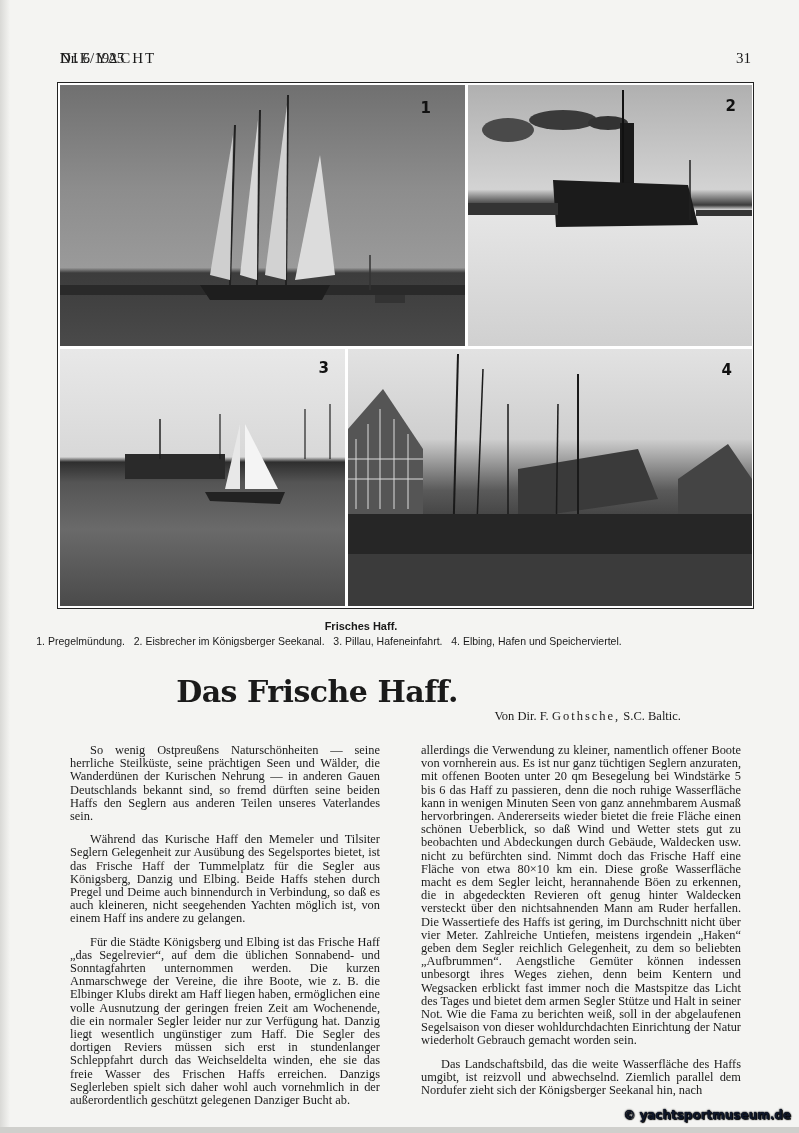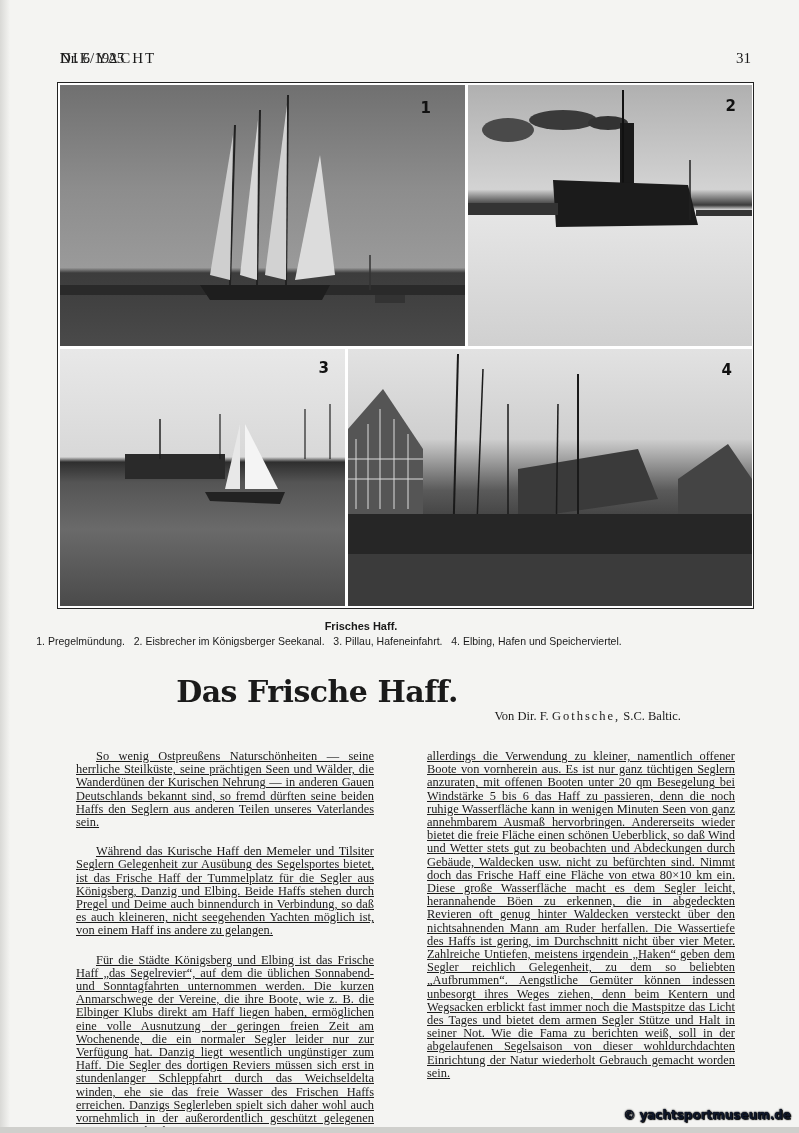--- a/index.html
+++ b/index.html
@@ -29,21 +29,21 @@
                font-family:"Liberation Sans","DejaVu Sans",sans-serif; font-weight:bold; font-size:11px; }
   .cap-text { position:absolute; top:635px; left:0; width:658px; text-align:center;
               font-family:"Liberation Sans","DejaVu Sans",sans-serif; font-size:10.5px; }
 
   .title { position:absolute; top:674px; left:0; width:634px; text-align:center;
            font-family:"DejaVu Serif",serif; font-size:30px; font-weight:bold; letter-spacing:-0.5px; }
   .byline { position:absolute; top:709px; left:12px; width:669px; text-align:right; font-size:12.5px; }
   .byline .spaced { letter-spacing:2px; }
 
   .col { position:absolute; top:734px; font-size:12.4px; line-height:13.2px; text-align:justify; }
-  .col p { margin:16px; text-indent:20px;text-decoration:underline; }
+  .col p { margin:10px; text-indent:20px; }
   .col p.noind { text-indent:0; }
   .col1 { left:60px; width:330px; }
   .col2 { left:411px; width:340px; }
 
   .wm { position:absolute; right:8px; top:1108px; font-family:"DejaVu Sans",sans-serif; font-weight:bold;
         font-size:12px; color:#0f172a; text-shadow:0 0 2px #000,0 0 1px #000,1px 1px 1px #000; }
   .bottom-edge { position:absolute; left:0; right:0; bottom:0; height:6px; background:#cfcfcc; }
 </style>
 </head>
 <body>
@@ -137,16 +137,17 @@
 </div>
 
 <div class="col col1">
   <p>So wenig Ostpreußens Naturschönheiten — seine herrliche Steilküste, seine prächtigen Seen und Wälder, die Wanderdünen der Kurischen Nehrung — in anderen Gauen Deutschlands bekannt sind, so fremd dürften seine beiden Haffs den Seglern aus anderen Teilen unseres Vaterlandes sein.</p>
   <p>Während das Kurische Haff den Memeler und Tilsiter Seglern Gelegenheit zur Ausübung des Segelsportes bietet, ist das Frische Haff der Tummelplatz für die Segler aus Königsberg, Danzig und Elbing. Beide Haffs stehen durch Pregel und Deime auch binnendurch in Verbindung, so daß es auch kleineren, nicht seegehenden Yachten möglich ist, von einem Haff ins andere zu gelangen.</p>
   <p>Für die Städte Königsberg und Elbing ist das Frische Haff „das Segelrevier“, auf dem die üblichen Sonnabend- und Sonntagfahrten unternommen werden. Die kurzen Anmarschwege der Vereine, die ihre Boote, wie z. B. die Elbinger Klubs direkt am Haff liegen haben, ermöglichen eine volle Ausnutzung der geringen freien Zeit am Wochenende, die ein normaler Segler leider nur zur Verfügung hat. Danzig liegt wesentlich ungünstiger zum Haff. Die Segler des dortigen Reviers müssen sich erst in stundenlanger Schleppfahrt durch das Weichseldelta winden, ehe sie das freie Wasser des Frischen Haffs erreichen. Danzigs Seglerleben spielt sich daher wohl auch vornehmlich in der außerordentlich geschützt gelegenen Danziger Bucht ab.</p>
 </div>
 
 <div class="col col2">
   <p class="noind">allerdings die Verwendung zu kleiner, namentlich offener Boote von vornherein aus. Es ist nur ganz tüchtigen Seglern anzuraten, mit offenen Booten unter 20 qm Besegelung bei Windstärke 5 bis 6 das Haff zu passieren, denn die noch ruhige Wasserfläche kann in wenigen Minuten Seen von ganz annehmbarem Ausmaß hervorbringen. Andererseits wieder bietet die freie Fläche einen schönen Ueberblick, so daß Wind und Wetter stets gut zu beobachten und Abdeckungen durch Gebäude, Waldecken usw. nicht zu befürchten sind. Nimmt doch das Frische Haff eine Fläche von etwa 80×10 km ein. Diese große Wasserfläche macht es dem Segler leicht, herannahende Böen zu erkennen, die in abgedeckten Revieren oft genug hinter Waldecken versteckt über den nichtsahnenden Mann am Ruder herfallen. Die Wassertiefe des Haffs ist gering, im Durchschnitt nicht über vier Meter. Zahlreiche Untiefen, meistens irgendein „Haken“ geben dem Segler reichlich Gelegenheit, zu dem so beliebten „Aufbrummen“. Aengstliche Gemüter können indessen unbesorgt ihres Weges ziehen, denn beim Kentern und Wegsacken erblickt fast immer noch die Mastspitze das Licht des Tages und bietet dem armen Segler Stütze und Halt in seiner Not. Wie die Fama zu berichten weiß, soll in der abgelaufenen Segelsaison von dieser wohldurchdachten Einrichtung der Natur wiederholt Gebrauch gemacht worden sein.</p>
+  <p>Das Landschaftsbild, das die weite Wasserfläche des Haffs umgibt, ist reizvoll und abwechselnd. Ziemlich parallel dem Nordufer zieht sich der Königsberger Seekanal hin, nach</p>
 </div>
 
 <div class="wm">© yachtsportmuseum.de</div>
 <div class="bottom-edge"></div>
 
 </body></html>

